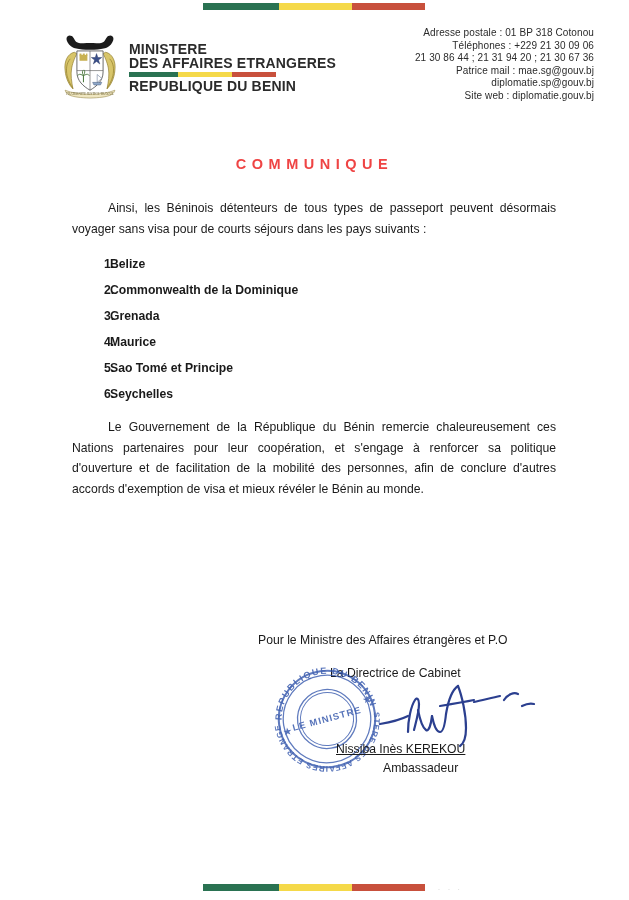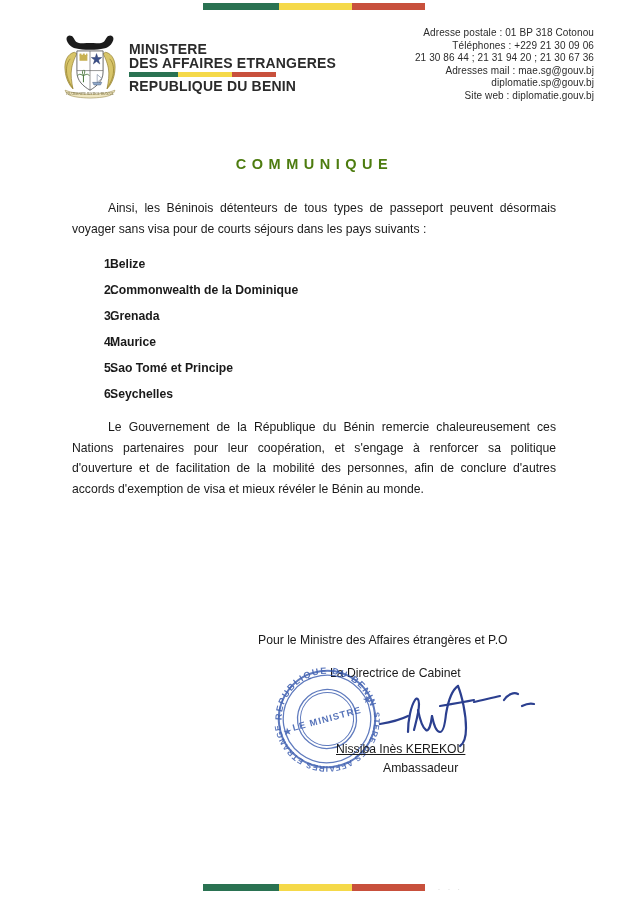--- a/index.html
+++ b/index.html
@@ -110,21 +110,21 @@
   
   #page-title {
     position: absolute;
     top: 156px;
     left: 0;
     width: 629px;
     text-align: center;
     font-size: 14.5px;
     font-weight: 700;
     letter-spacing: 5.5px;
-    color: #4d7c0f;
+    color: #ef4444;
   }
 
   
   #body-content {
     position: absolute;
     top: 198px;
     left: 72px;
     width: 484px;
   }
   .para {
@@ -275,21 +275,21 @@
         <div class="seg red"></div>
       </div>
       <div class="ministry-line">REPUBLIQUE DU BENIN</div>
     </div>
   </div>
 
   <div class="contact-block">
     <div>Adresse postale : 01 BP 318 Cotonou</div>
     <div>Téléphones : +229 21 30 09 06</div>
     <div>21 30 86 44 ; 21 31 94 20 ; 21 30 67 36</div>
-    <div><span>Adresses mail : </span><span class="link">mae.sg@gouv.bj</span></div>
+    <div><span>Patrice mail : </span><span class="link">mae.sg@gouv.bj</span></div>
     <div><span class="link">diplomatie.sp@gouv.bj</span></div>
     <div>Site web : diplomatie.gouv.bj</div>
   </div>
 </div>
 
 <div id="page-title">COMMUNIQUE</div>
 
 <div id="body-content">
 
 

